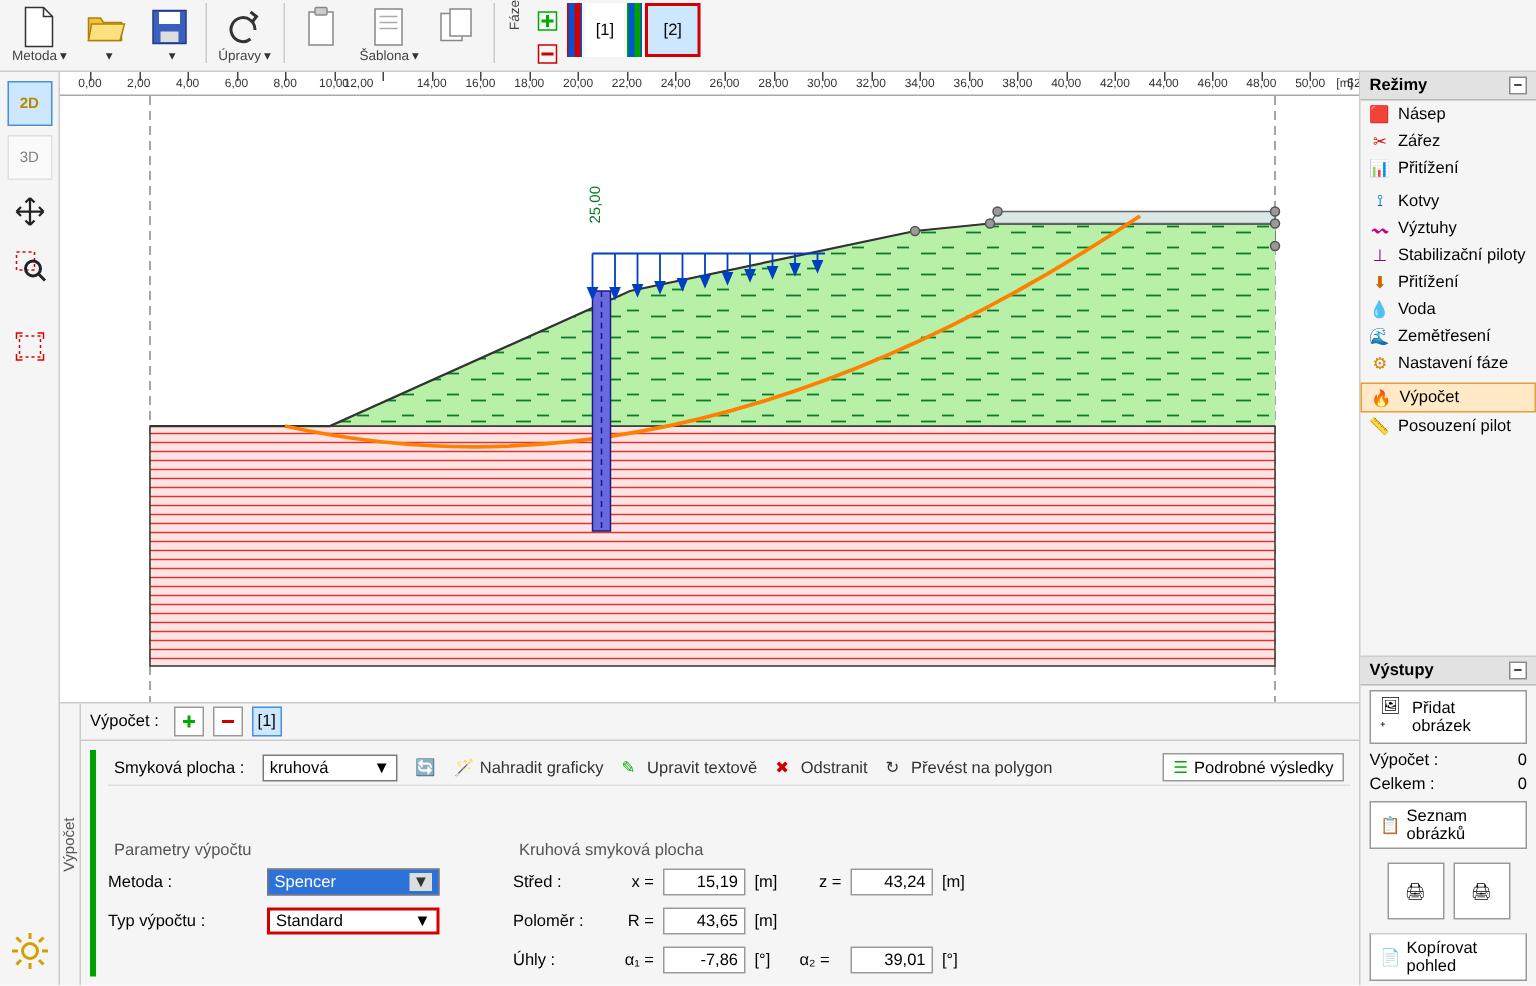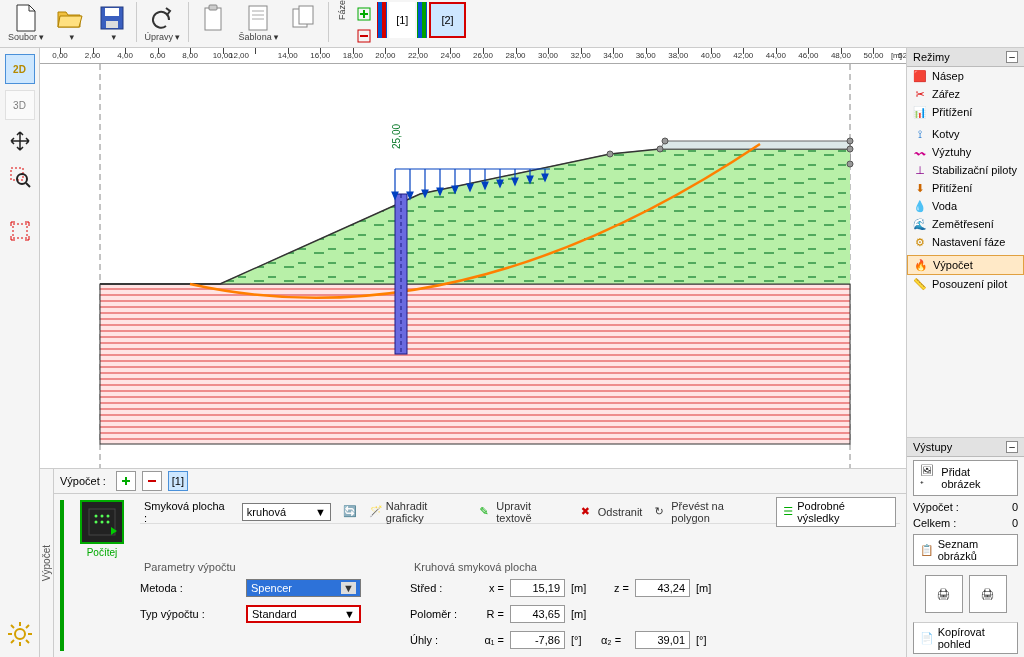--- a/index.html
+++ b/index.html
@@ -29,21 +29,21 @@
 
 .canvas-area { position: absolute; left: 40px; top: 48px; right: 118px; height: 420px; background: #fff; }
 .ruler { height: 16px; background: #fff; border-bottom: 1px solid #aaa; display: flex; font-size: 8px; color: #333; position: relative; }
 .ruler-tick { position: absolute; top: 0; border-left: 1px solid #444; height: 6px; }
 .ruler-lbl { position: absolute; top: 3px; transform: translateX(-50%); }
 .drawing { position: absolute; top: 16px; left: 0; right: 0; bottom: 0; }
 .ruler-unit { position: absolute; right: 4px; top: 3px; font-size: 8px; }
 
 
 .right-panel { position: absolute; right: 0; top: 48px; width: 118px; bottom: 0; background: #f5f5f5; border-left: 1px solid #ccc; display: flex; flex-direction: column; }
-.rp-header { background: #e2e2e2; padding: 3px 6px; font-size: 11px; border-bottom: 1px solid #bbb; display: flex; justify-content: space-between; align-items: flex-start; }
+.rp-header { background: #e2e2e2; padding: 3px 6px; font-size: 11px; border-bottom: 1px solid #bbb; display: flex; justify-content: space-between; align-items: flex-start; font-weight: bold; }
 .rp-item { display: flex; align-items: center; gap: 5px; padding: 3px 6px; cursor: pointer; font-size: 11px; }
 .rp-item.active { background: #ffe9c7; border: 1px solid #e0a040; }
 .rp-icon { width: 14px; height: 12px; display: inline-flex; align-items: center; justify-content: center; }
 .rp-sep { height: 4px; }
 .rp-section { display: flex; flex-direction: column; }
 
 
 .bottom-panel { position: absolute; left: 40px; top: 468px; right: 118px; bottom: 0; background: #f5f5f5; border-top: 1px solid #ccc; display: flex; }
 .bp-left-label { width: 14px; display: flex; align-items: center; justify-content: center; border-right: 1px solid #ccc; }
 .bp-content { flex: 1; display: flex; flex-direction: column; }
@@ -90,21 +90,21 @@
 <body>
 
 <div class="top-toolbar">
   <div class="tb-group">
     <div class="tb-icon">
       <svg width="24" height="28">
           <path d="M3 1h12l6 6v20H3z" fill="#fff" stroke="#333"></path>
           <path d="M15 1v6h6" fill="none" stroke="#333"></path>
         </svg>
     </div>
-    <span class="tb-label arrow-dn">Soubor</span>
+    <span class="tb-label arrow-dn">Metoda</span>
   </div>
   <div class="tb-group">
     <div class="tb-icon">
       <svg width="28" height="24">
           <path d="M2 6h8l2 3h12v12H2z" fill="#f0c040" stroke="#b08000"></path>
           <path d="M4 10h22l-3 11H2z" fill="#ffe080" stroke="#b08000"></path>
         </svg>
     </div>
     <span class="tb-label arrow-dn">&nbsp;</span>
   </div>
@@ -466,35 +466,20 @@
           <svg width="12" height="12">
             <line x1="2" y1="6" x2="10" y2="6" stroke="#c00" stroke-width="2"></line>
           </svg>
         </div>
       <div class="bp-sq active">
           <span>[1]</span>
         </div>
     </div>
     <div class="bp-body">
       <div class="bp-bar"></div>
-      <div class="bp-calc-btn">
-        <div class="bp-calc-icon">
-          <svg width="34" height="34">
-              <rect x="4" y="4" width="26" height="26" fill="#222" stroke="#444"></rect>
-              <circle cx="11" cy="11" r="1.5" fill="#5f5"></circle>
-              <circle cx="17" cy="11" r="1.5" fill="#5f5"></circle>
-              <circle cx="23" cy="11" r="1.5" fill="#5f5"></circle>
-              <circle cx="11" cy="17" r="1.5" fill="#5f5"></circle>
-              <circle cx="17" cy="17" r="1.5" fill="#5f5"></circle>
-              <circle cx="23" cy="17" r="1.5" fill="#5f5"></circle>
-              <path d="M26 22l6 4-6 4z" fill="#0c0"></path>
-            </svg>
-        </div>
-        <span class="bp-calc-label">Počítej</span>
-      </div>
       <div class="bp-form">
         <div class="bp-toolbar2">
           <span class="bp-lbl-sm">Smyková plocha :</span>
           <div class="bp-select" style="width:90px">
             <span>kruhová</span>
               <span>▼</span>
           </div>
           <div class="bp-tbtn">
               <span class="ico">🔄</span>
             </div>

